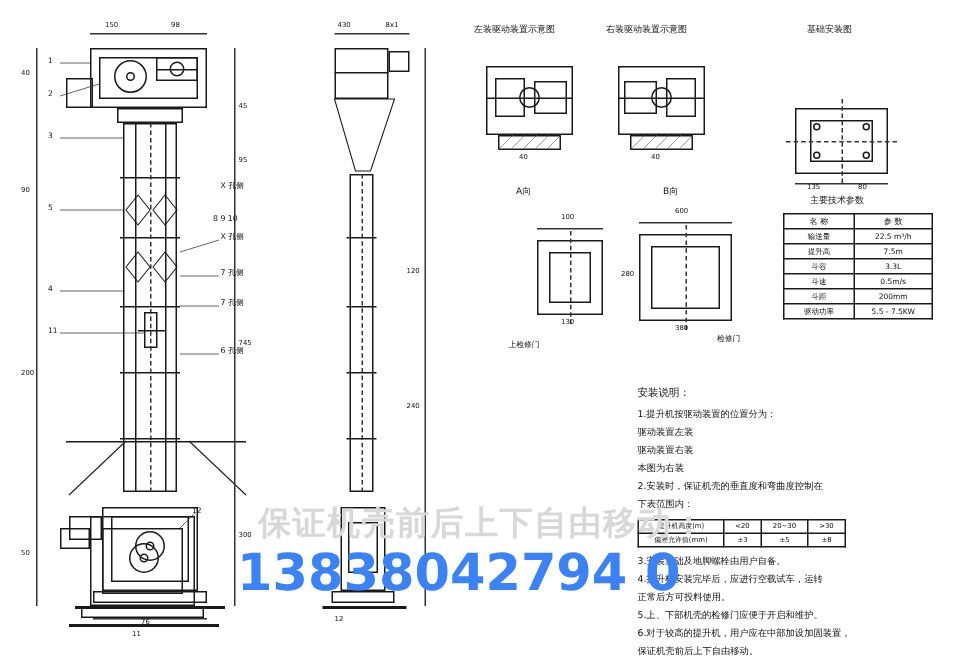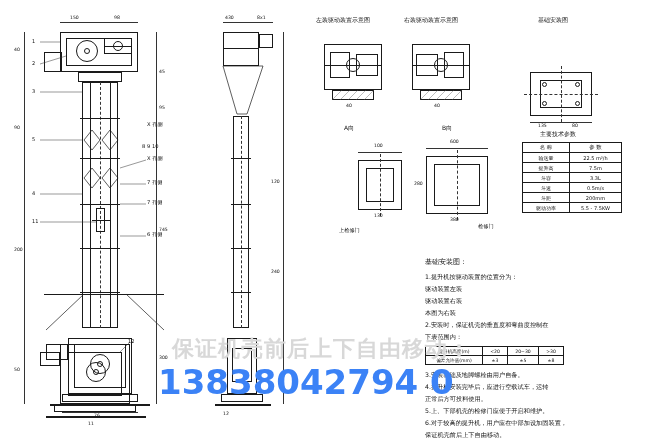--- a/index.html
+++ b/index.html
@@ -271,21 +271,21 @@
   <div class="box" style="left:22px;top:40px;width:46px;height:42px;"></div>
   <div class="dashv" style="left:45px;top:26px;height:70px;"></div>
   <div class="ln h thin" style="left:14px;top:24px;width:62px;"></div>
   <div class="dim" style="left:38px;top:16px;">600</div>
   <div class="dim" style="left:38px;top:94px;">380</div>
   <div class="dim" style="left:2px;top:58px;">280</div>
   <div class="lbl" style="left:66px;top:100px;">检修门</div>
 </div>
 
 <div class="abs" style="left:425px;top:258px;width:222px;">
-  <div class="lbl7" style="left:0;top:0;">基础安装图：</div>
+  <div class="lbl7" style="left:0;top:0;">安装说明：</div>
   <div class="note" style="left:0;top:14px;">1.提升机按驱动装置的位置分为：</div>
   <div class="note" style="left:0;top:26px;">   驱动装置左装</div>
   <div class="note" style="left:0;top:38px;">   驱动装置右装</div>
   <div class="note" style="left:0;top:50px;">本图为右装</div>
   <div class="note" style="left:0;top:62px;">2.安装时，保证机壳的垂直度和弯曲度控制在</div>
   <div class="note" style="left:0;top:74px;">   下表范围内：</div>
 
   <table class="sm" style="left:0px;top:88px;">
     <tbody>
         <tr>

